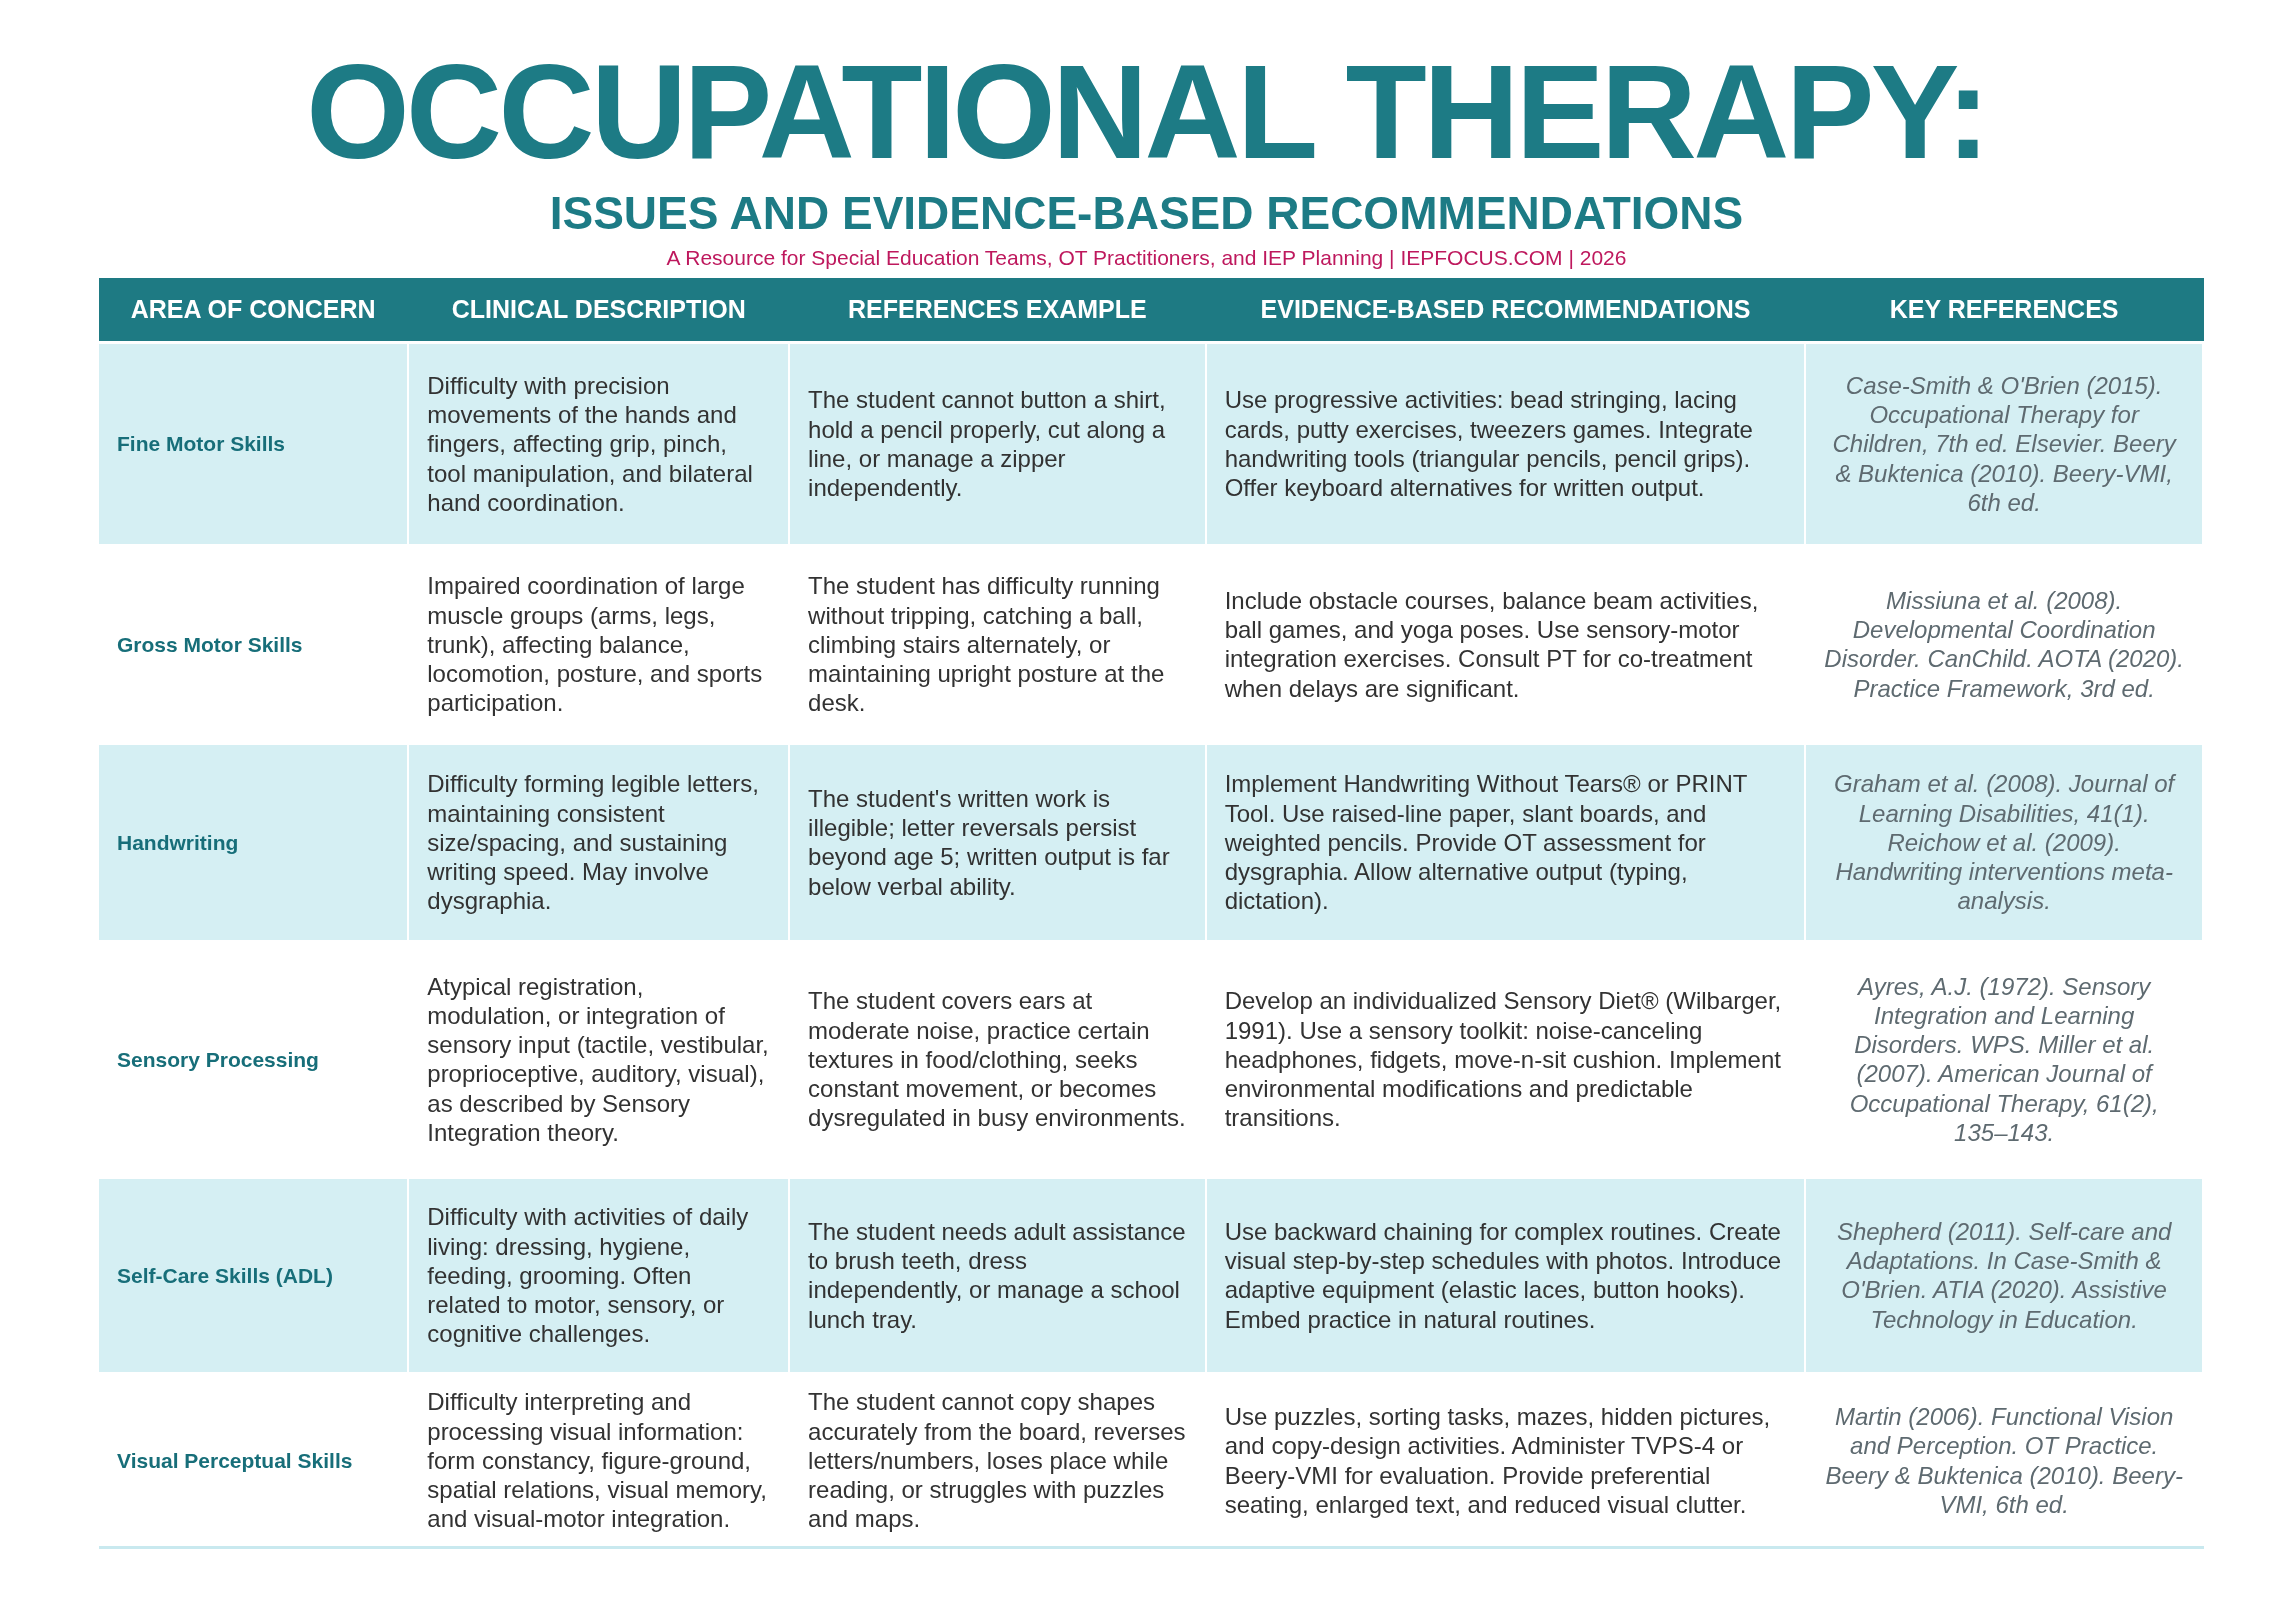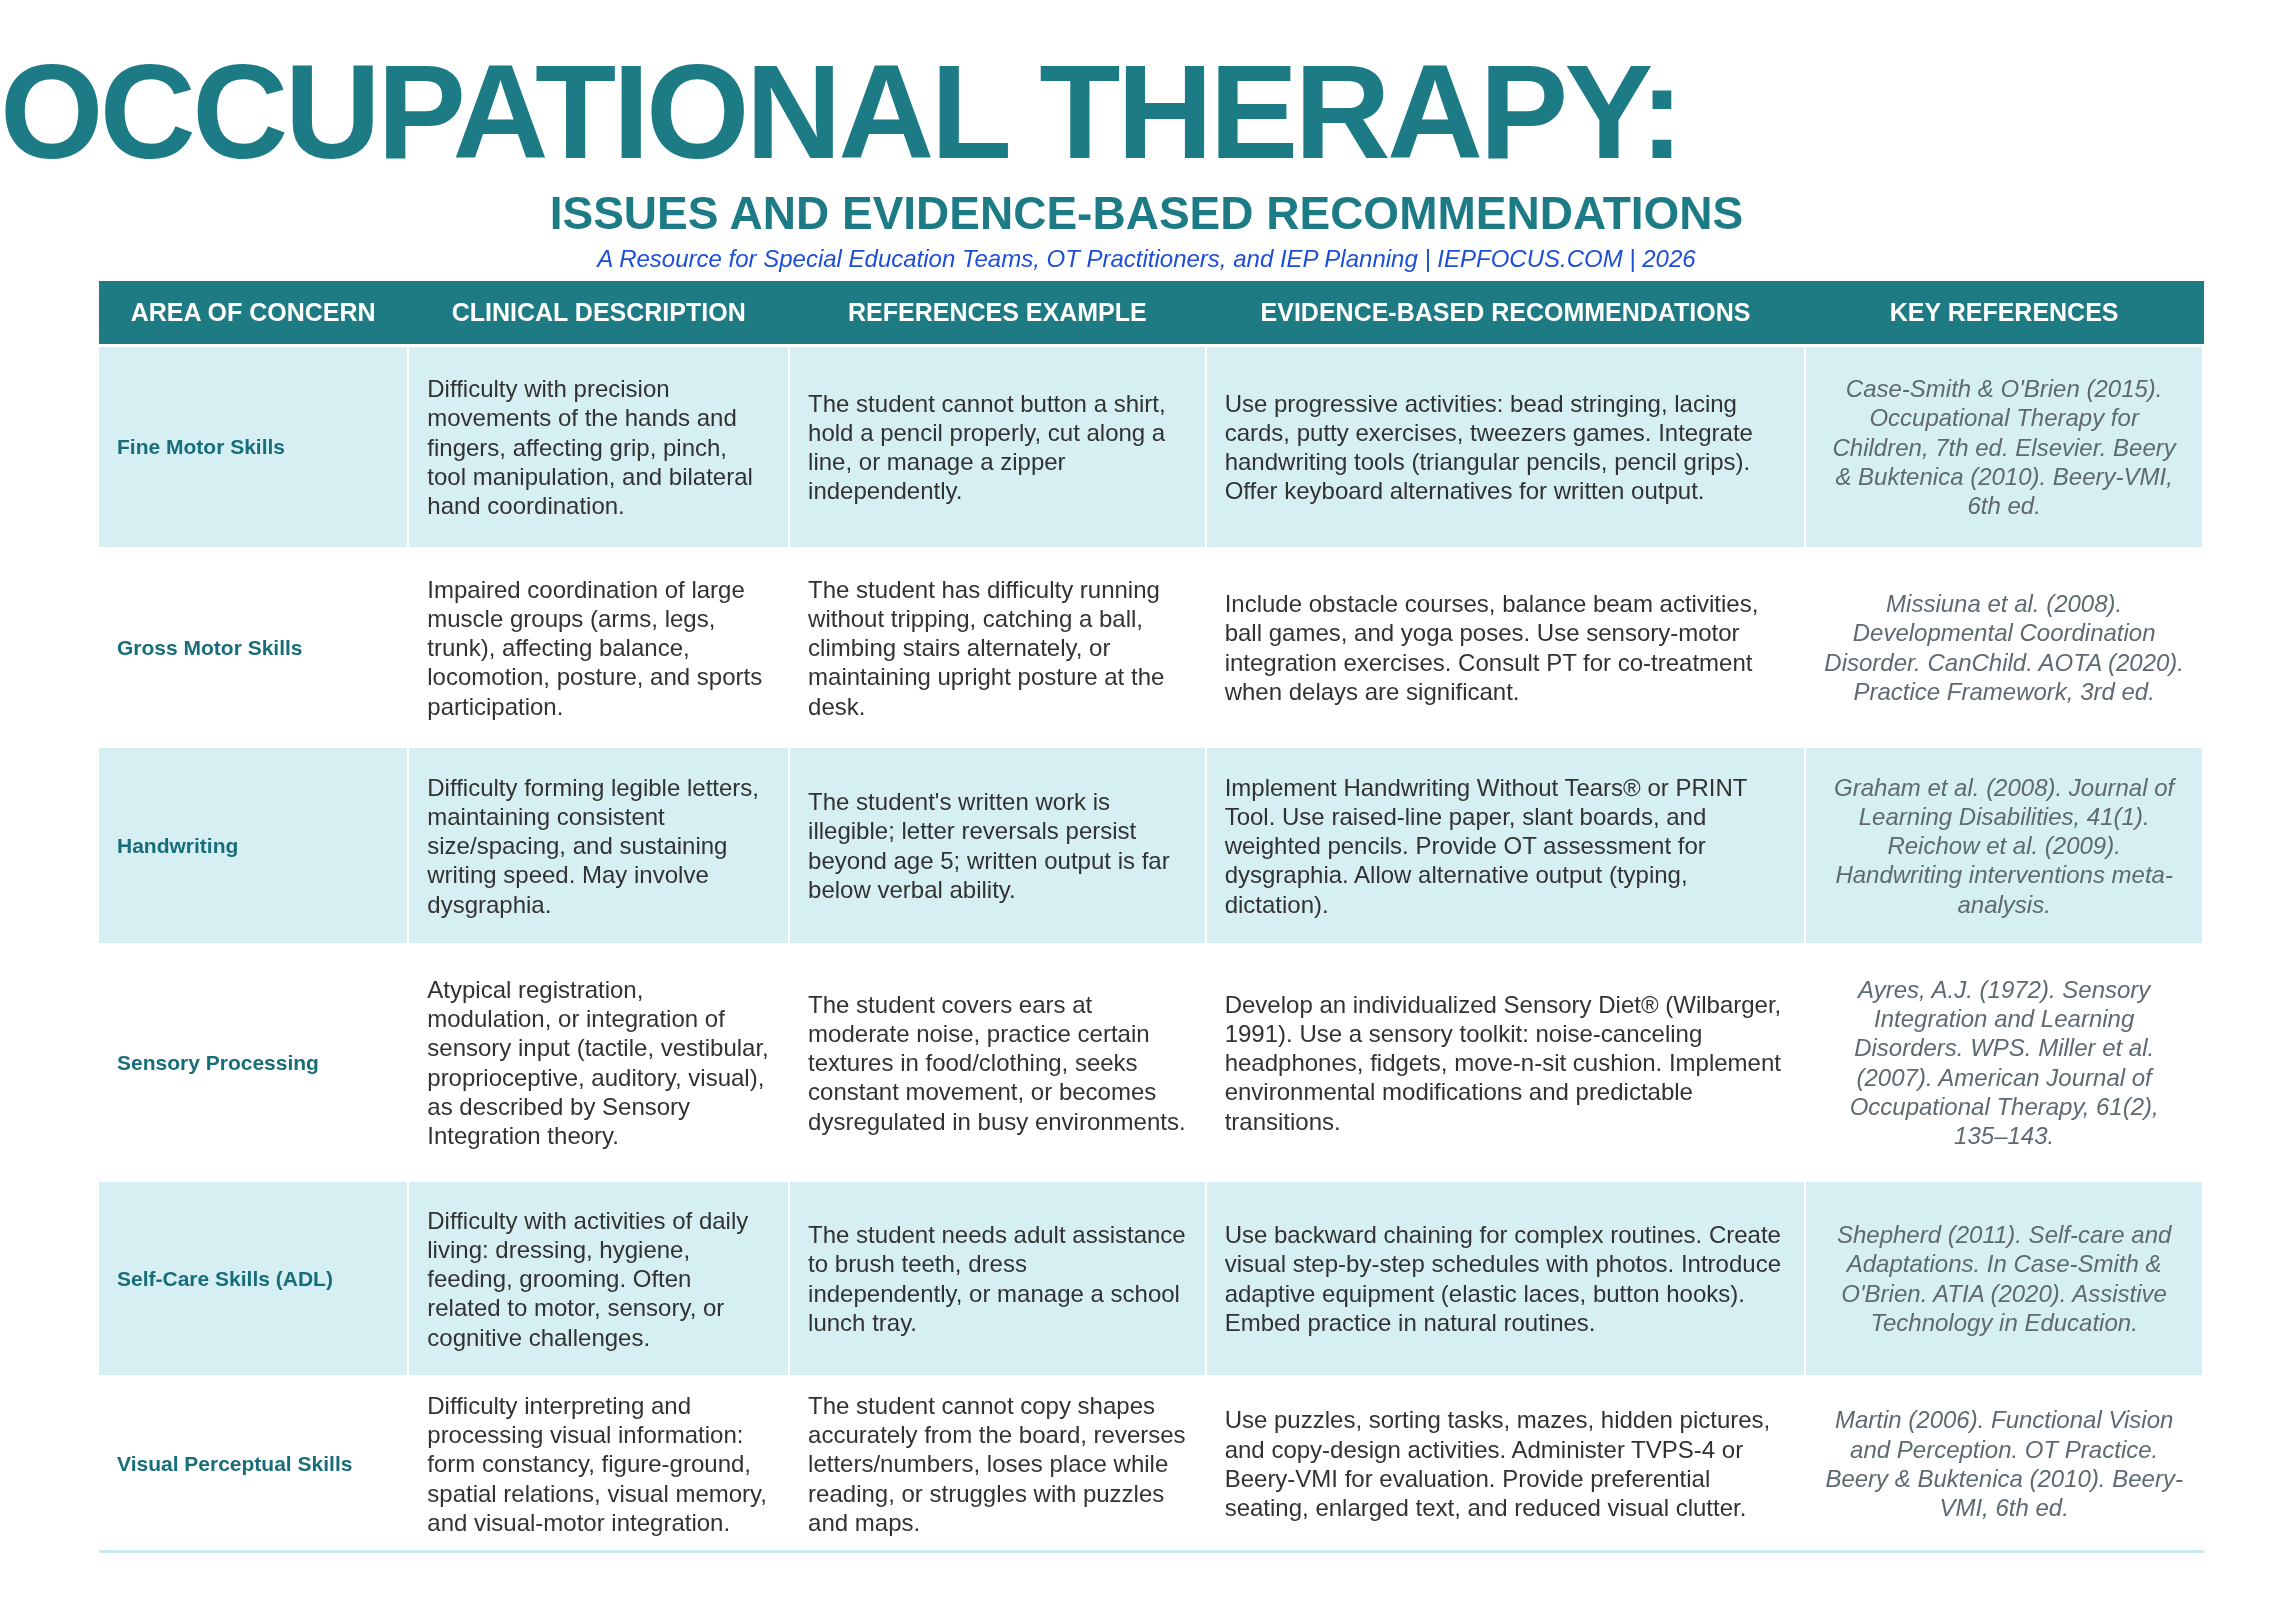--- a/index.html
+++ b/index.html
@@ -7,41 +7,41 @@
     position:relative;
     width:2293px;
     height:1621px;
     background:#ffffff;
     font-family:"Liberation Sans", sans-serif;
     overflow:hidden;
     box-sizing:border-box;
   }
   .title{
     margin:43px 0 0 0;
+    text-align:center;
     color:#1d7b85;
     font-size:133px;
     font-weight:bold;
     letter-spacing:-3.6px;
     line-height:1.05;
   }
   .subtitle{
     margin:5.4px 0 0 0;
     text-align:center;
     color:#1d7b85;
     font-size:46px;
     font-weight:bold;
     letter-spacing:0px;
     line-height:1.1;
   }
   .tagline{
     margin:7.2px 0 9px 0;
     text-align:center;
-    color:#1d4ed8;
-    font-size:24px;
-    font-style:italic;
+    color:#be185d;
+    font-size:21px;
     line-height:1.1;
   }
   table.ot{
     margin-left:99px;
     width:2105px;
     border-collapse:collapse;
     table-layout:fixed;
     border-bottom:3.6px solid #c9e9ef;
   }
   col.c1{width:14.7%}

